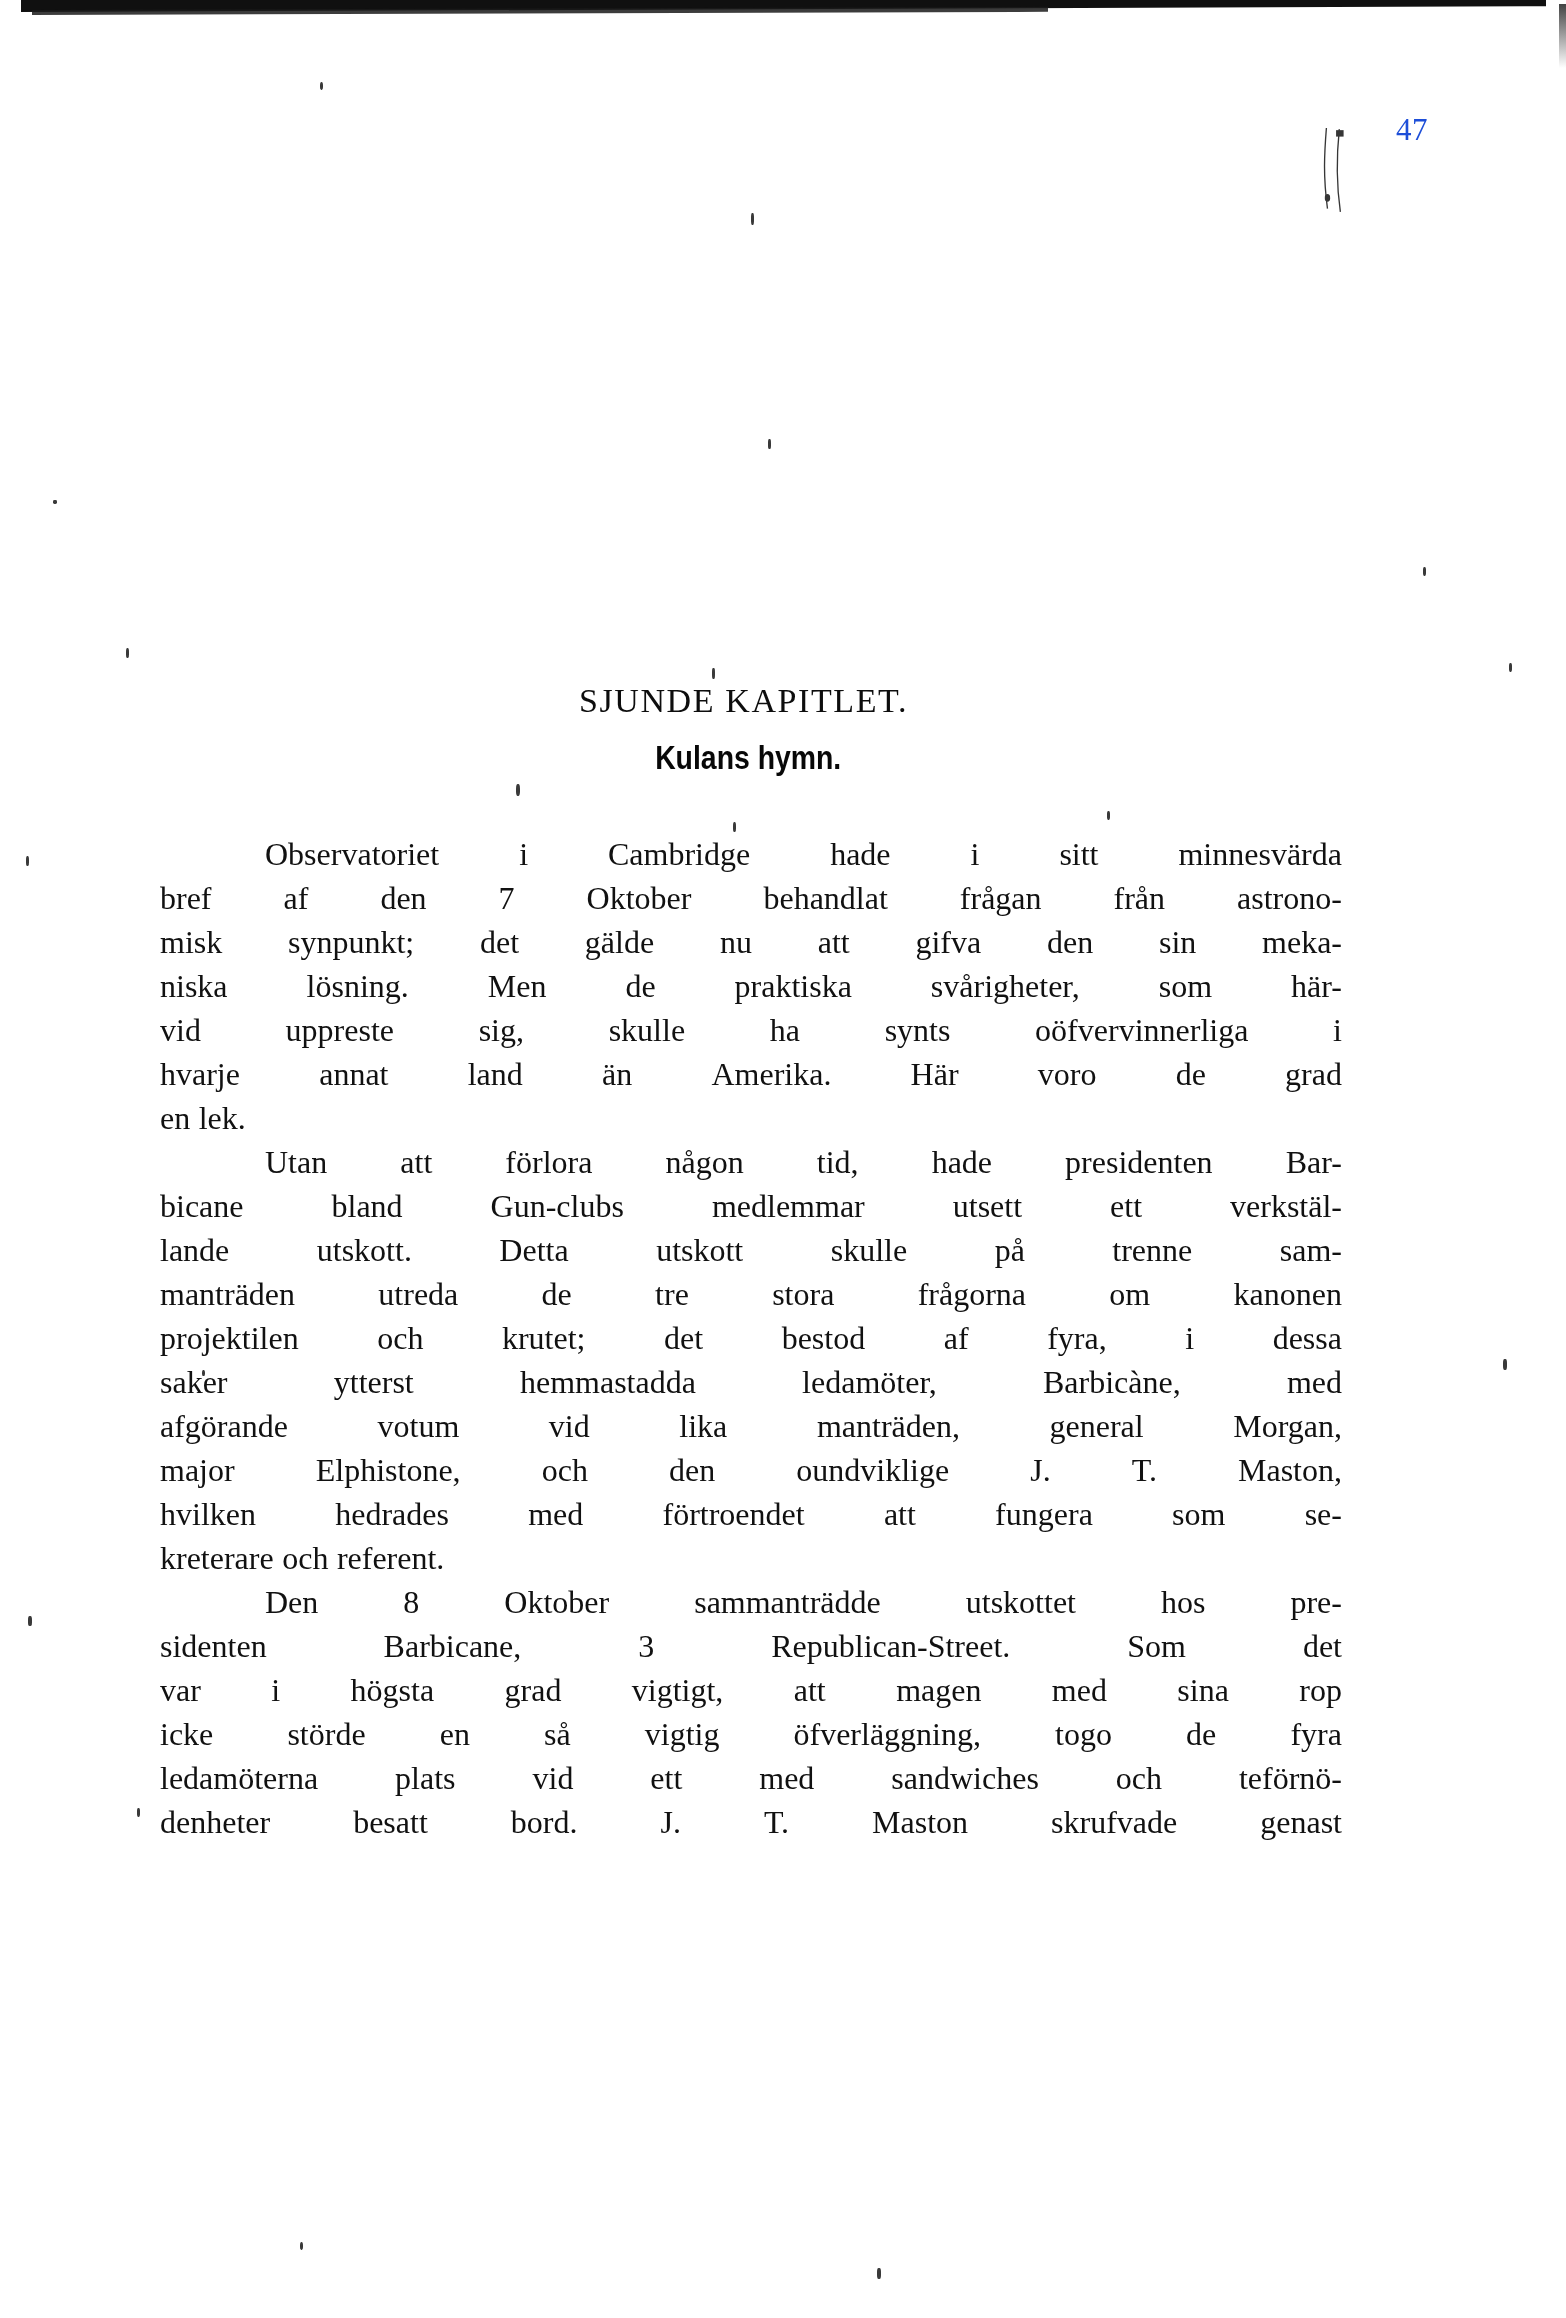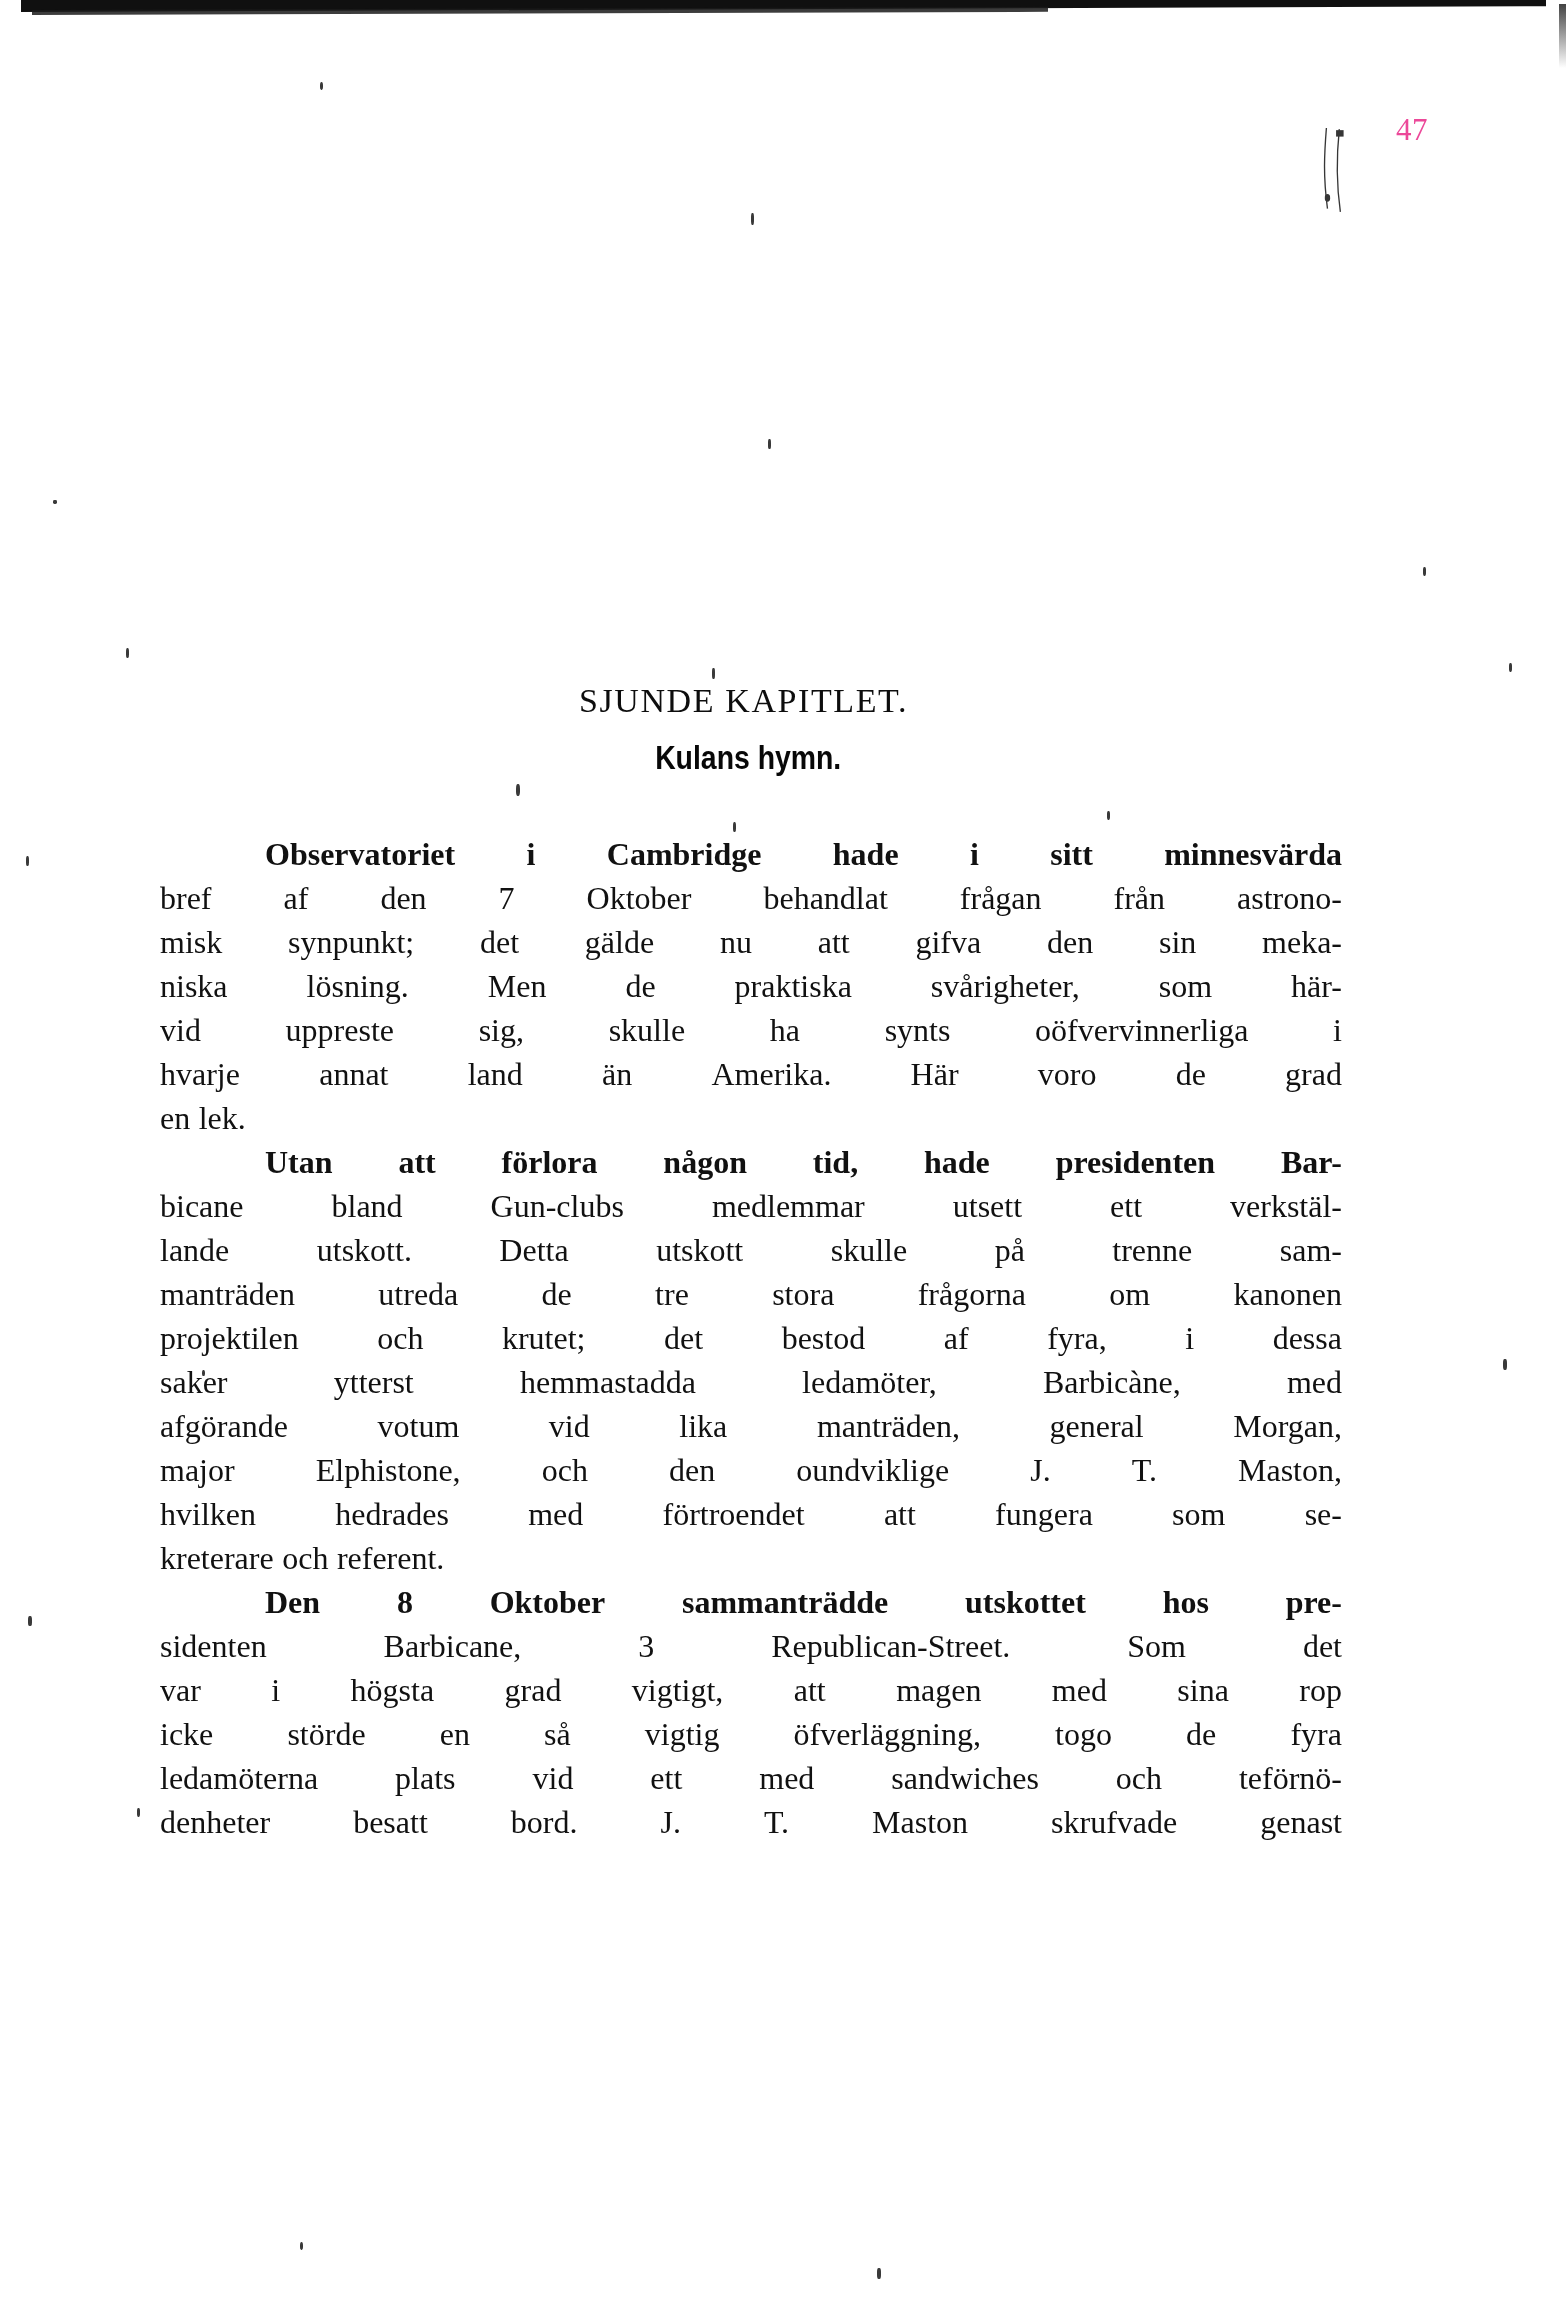--- a/index.html
+++ b/index.html
@@ -61,21 +61,21 @@
     opacity: .85;
   }
 
   
   .page-number {
     position: absolute;
     right: 138px;
     top: 112px;
     font-size: 31px;
     letter-spacing: 0.5px;
-    color: #ec4899;
+    color: #1d4ed8;
   }
 
   .chapter-heading {
     position: absolute;
     left: 0;
     right: 0;
     top: 634px;
     text-align: center;
     padding-right: 79px;
     font-size: 34px;
@@ -119,21 +119,21 @@
   .para .ln {
     display: block;
     white-space: pre;
   }
   .para .ln.just {
     display: flex;
     justify-content: space-between;
     white-space: normal;
   }
   .para .ln.just > span { display: inline-block; }
-  .para .ln.indent { padding-left: 105px; font-weight: bold; }
+  .para .ln.indent { padding-left: 105px; }
 </style>
 </head>
 <body>
 
 <div class="scan-top-edge"></div>
 <div class="scan-top-edge2"></div>
 <div class="scan-right-edge"></div>
 
 <div class="speck" style="left:320px;  top:82px;  width:3.2px;  height:7.5px;"></div>
 <div class="speck" style="left:751px; top:213px;  width:2.7px;  height:11.8px;"></div>

